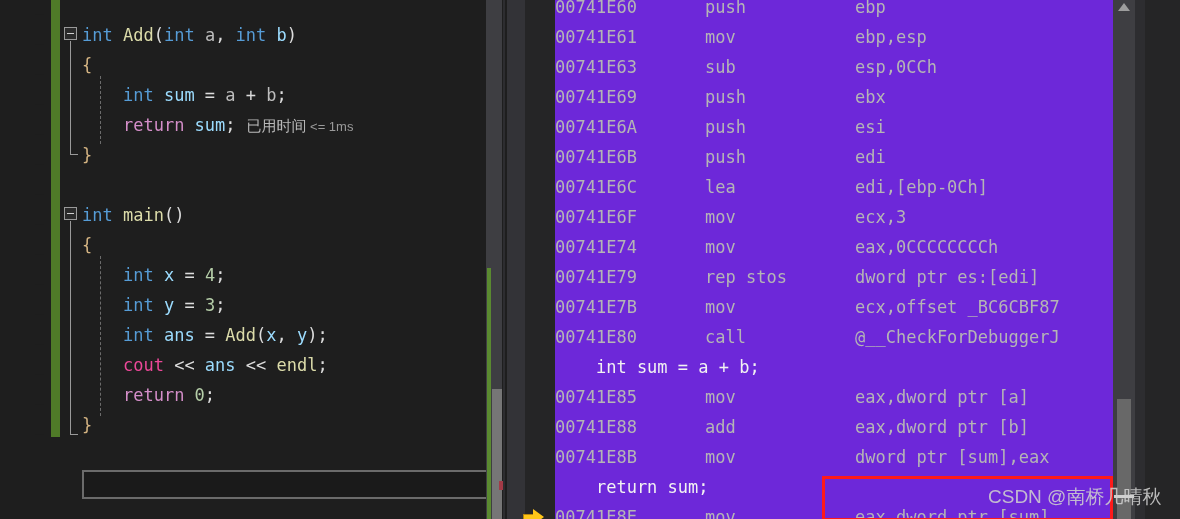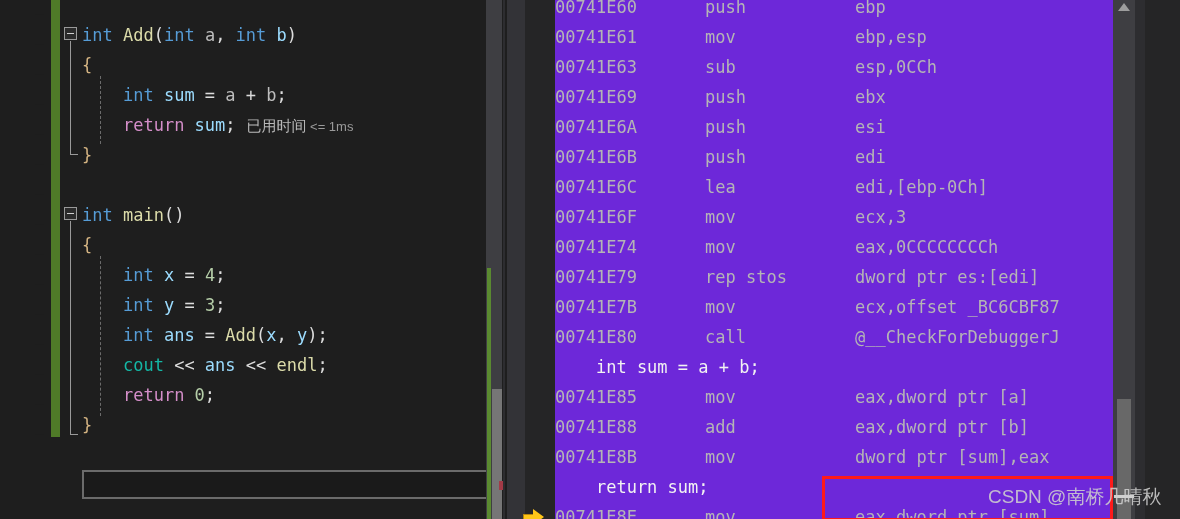--- a/index.html
+++ b/index.html
@@ -24,21 +24,21 @@
 
   .indent-guide{position:absolute;width:0;border-left:1px dashed #6c6c6c;}
 
   #code{position:absolute;left:66px;top:0;width:420px;height:519px;
         font-size:17px;line-height:30px;white-space:pre;}
   .ln{position:absolute;left:0;white-space:pre;}
   .kw{color:#569cd6;}          
   .kw2{color:#d48ec9;}         
   .fn{color:#dcdcaa;}          
   .var{color:#9cdcfe;}         
-  .plain{color:#14b8a6;text-align:center;}
+  .plain{color:#ec4899;text-align:center;}
   .num{color:#b5cea8;}
   .punct{color:#dcdcdc;}
   .param{color:#bdbdbd;}
   .brace{color:#d4b483;}
   .elapsed{color:#9a9a9a;font-family:"Liberation Sans",sans-serif;font-size:13px;}
   .elapsed .cjk{font-size:15px;color:#b9b9b9;}
 
   
   #find-box{position:absolute;left:66px;top:470px;width:420px;height:29px;
             background:#1a1a1a;border:2px solid #6b6b6b;box-sizing:border-box;}

